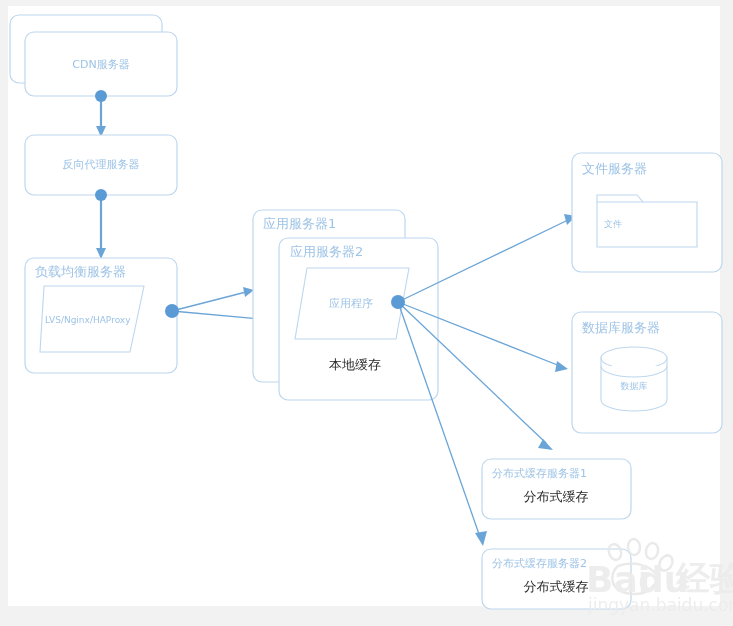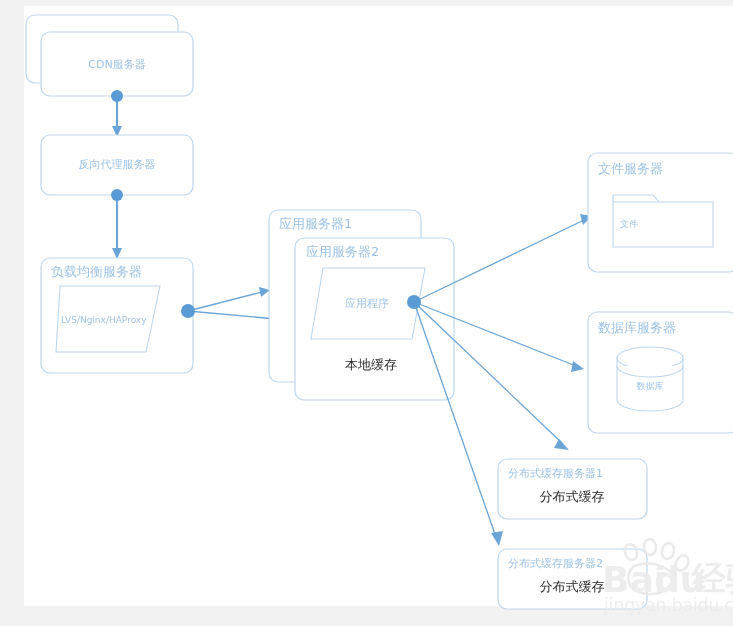--- a/index.html
+++ b/index.html
@@ -8,21 +8,21 @@
     background: #f2f2f2;
   }
   body {
     width: 733px;
     height: 626px;
     font-family: "DejaVu Sans", "Liberation Sans", sans-serif;
     overflow: hidden;
   }
   #canvas {
     position: absolute;
-    left: 16px;
+    left: 0;
     top: 0;
     width: 616px;
     height: 626px;
   }
   .page-bg {
     position: absolute;
     left: 8px;
     top: 6px;
     width: 712px;
     height: 600px;

